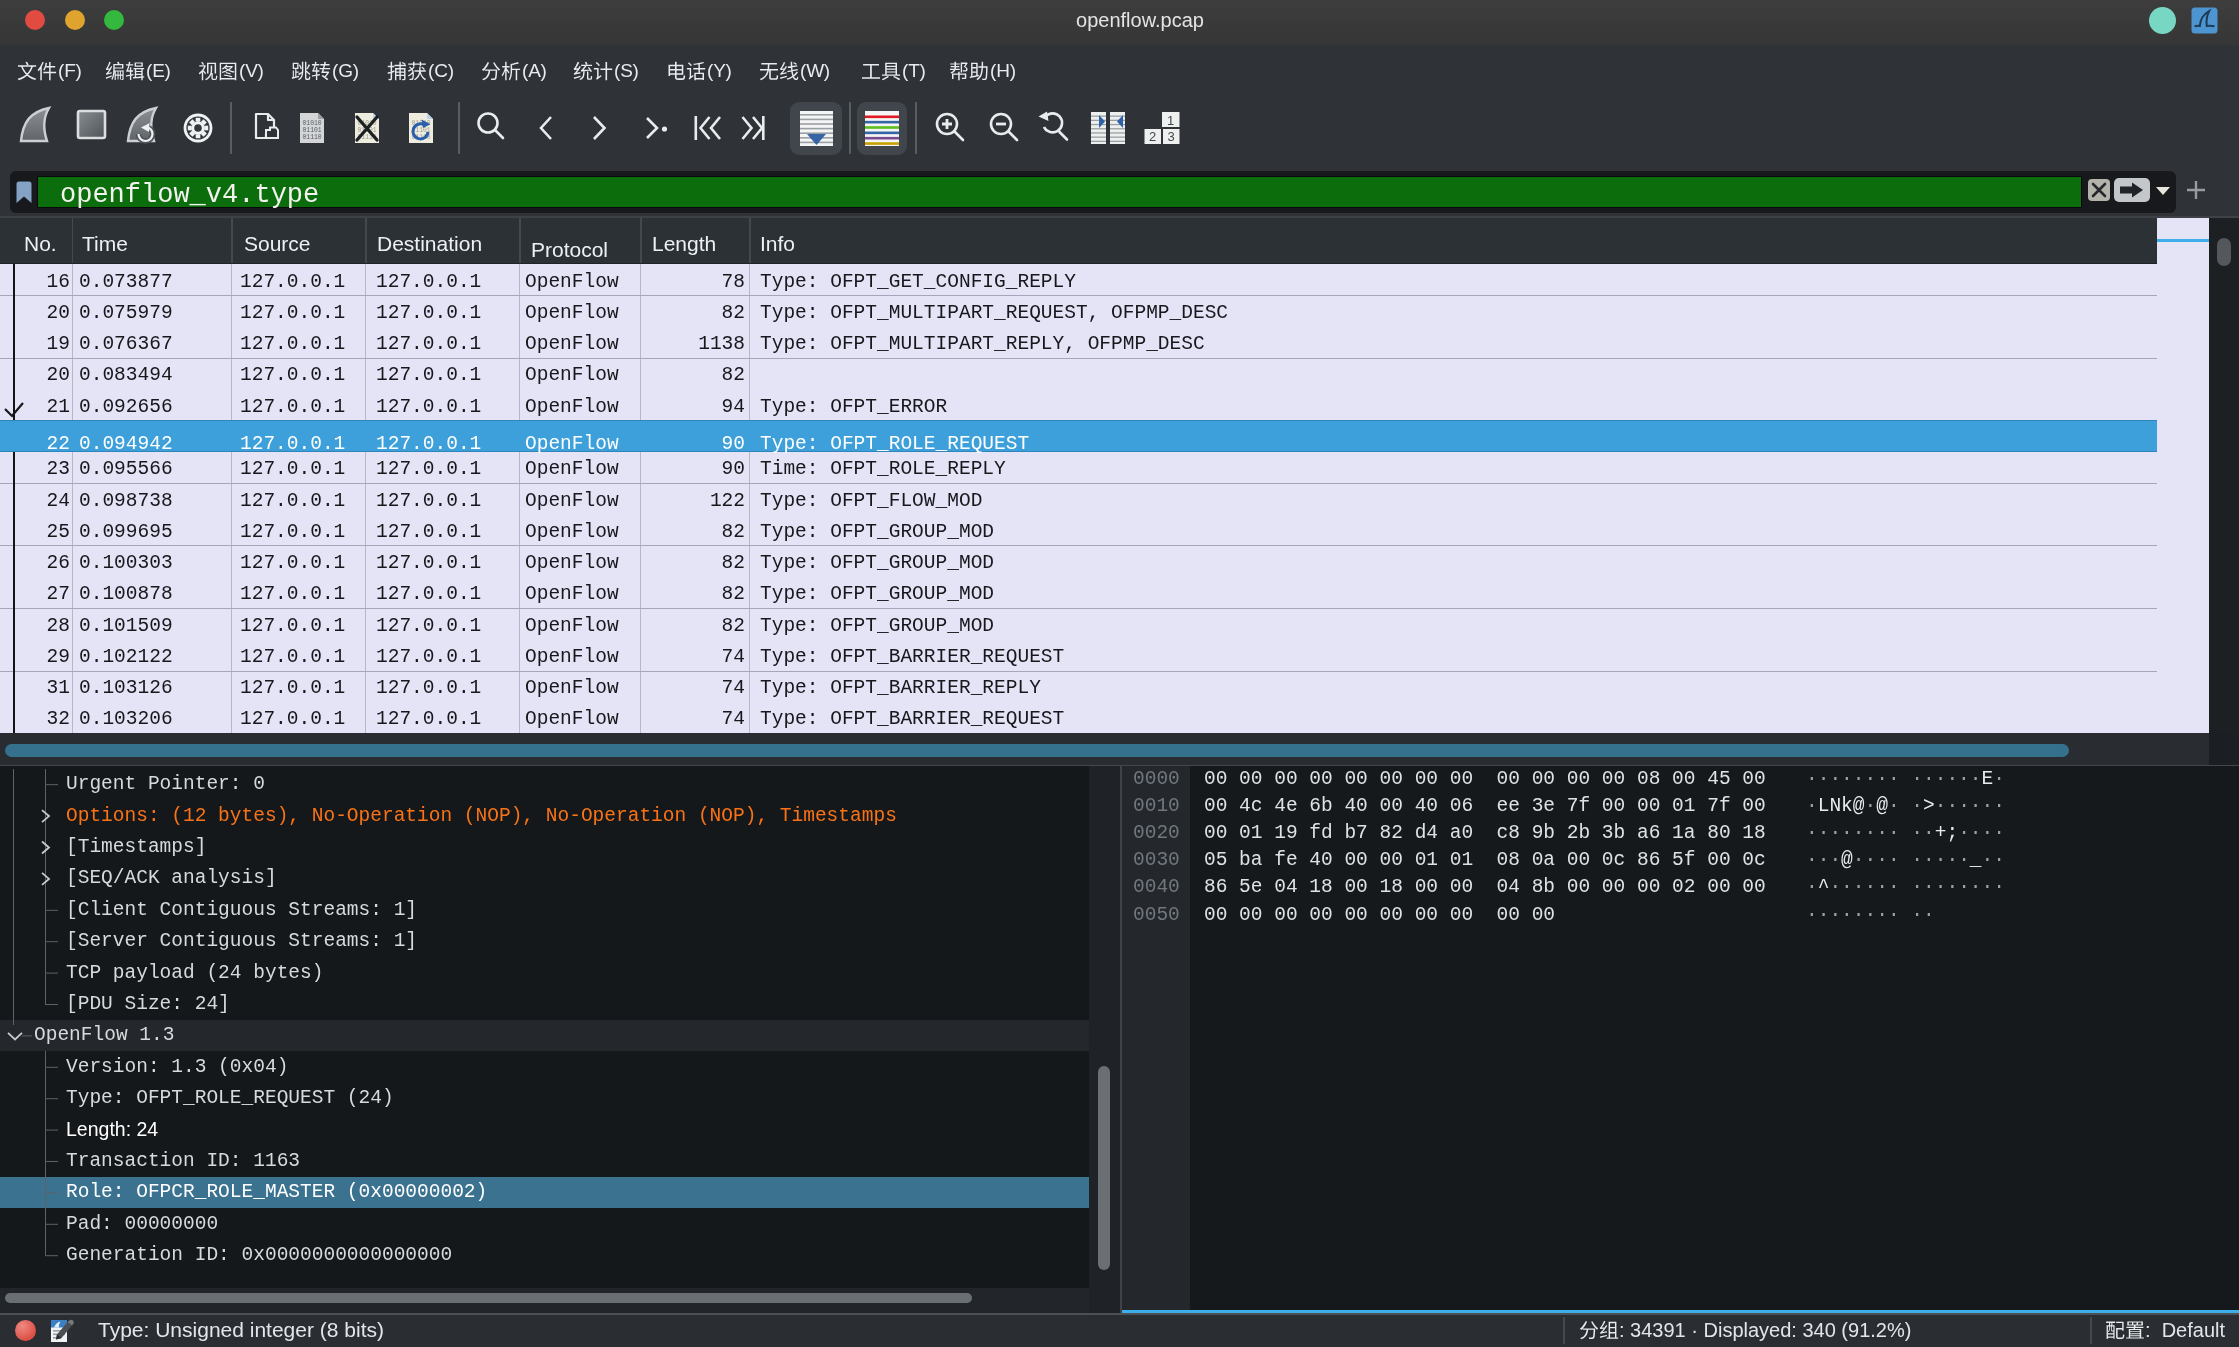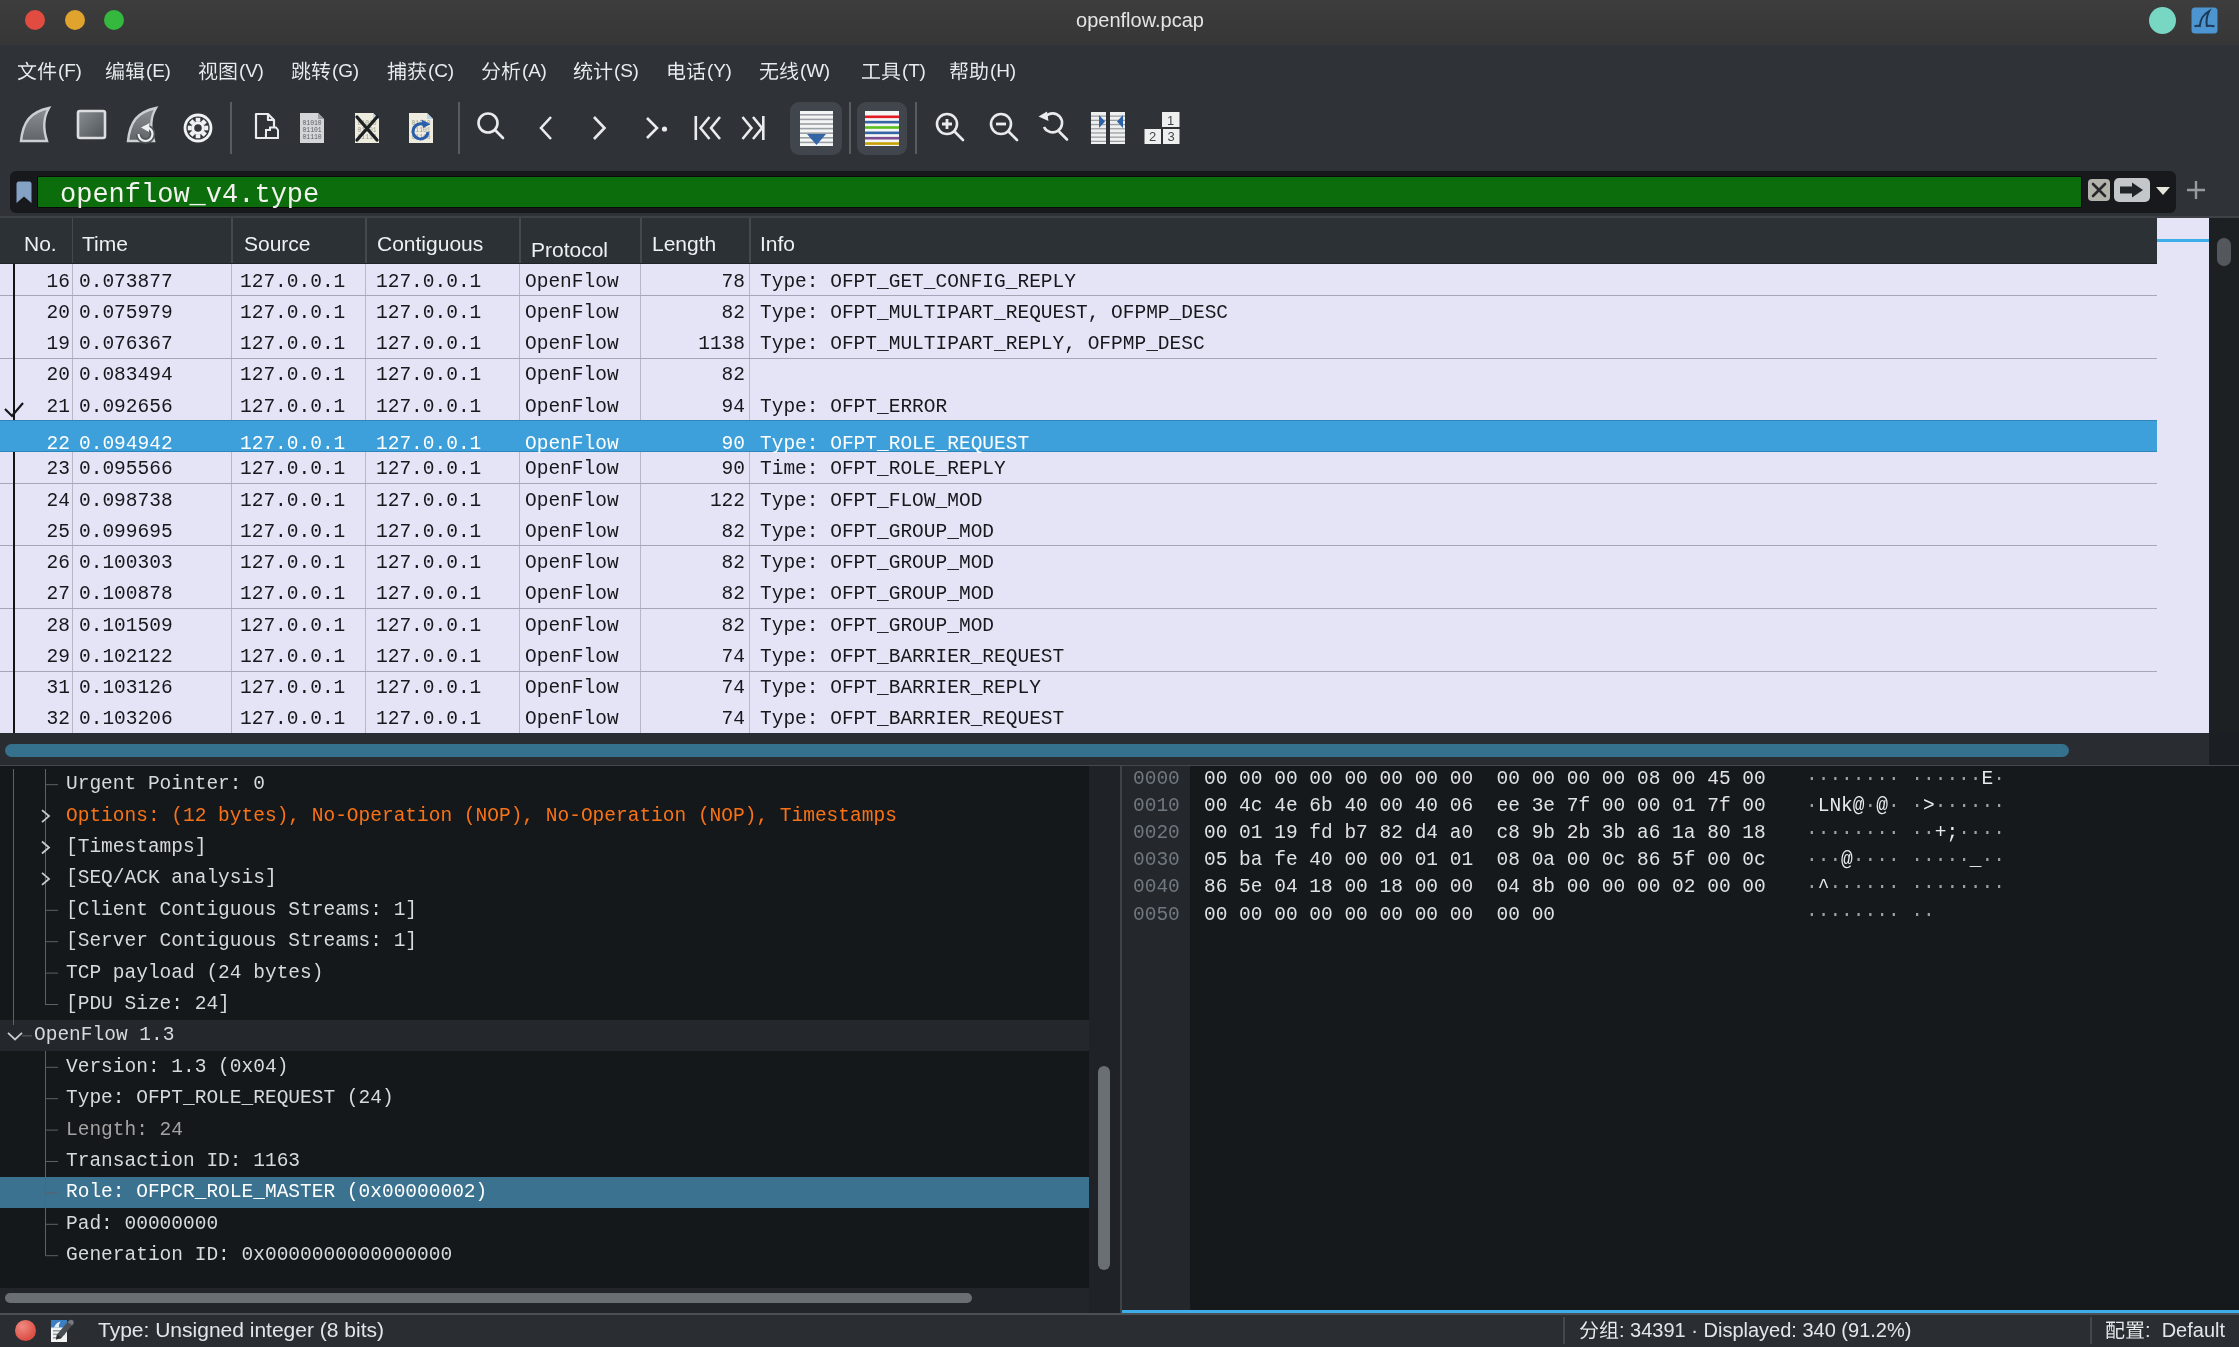--- a/index.html
+++ b/index.html
@@ -250,21 +250,21 @@
 <path d="M70 9 l14 0 l-7 8 z" fill="#e6e6da"></path>
 </svg>
 <div class="a" style="left:2186px;top:180px;width:20px;height:20px"><svg width="20" height="20">
       <path d="M10 1 V19 M1 10 H19" stroke="#969ca1" stroke-width="2.4"></path>
     </svg></div>
 <div class="a" style="left:0;top:216px;width:2239px;height:1.5px;background:#3e4246"></div>
 <div class="a" style="left:0;top:217.5px;width:2239px;height:46.5px;background:#2c3136"></div>
 <div class="a" style="left:24px;top:217.5px;height:45px;padding-top:8px;display:flex;align-items:center;font-size:21px;color:#eef1f3">No.</div>
 <div class="a" style="left:82px;top:217.5px;height:45px;padding-top:8px;display:flex;align-items:center;font-size:21px;color:#eef1f3">Time</div>
 <div class="a" style="left:244px;top:217.5px;height:45px;padding-top:8px;display:flex;align-items:center;font-size:21px;color:#eef1f3">Source</div>
-<div class="a" style="left:377px;top:217.5px;height:45px;padding-top:8px;display:flex;align-items:center;font-size:21px;color:#eef1f3">Contiguous</div>
+<div class="a" style="left:377px;top:217.5px;height:45px;padding-top:8px;display:flex;align-items:center;font-size:21px;color:#eef1f3">Destination</div>
 <div class="a" style="left:531px;top:217.5px;height:45px;padding-top:20px;display:flex;align-items:center;font-size:21px;color:#eef1f3">Protocol</div>
 <div class="a" style="left:652px;top:217.5px;height:45px;padding-top:8px;display:flex;align-items:center;font-size:21px;color:#eef1f3">Length</div>
 <div class="a" style="left:760px;top:217.5px;height:45px;padding-top:8px;display:flex;align-items:center;font-size:21px;color:#eef1f3">Info</div>
 <div class="a" style="left:71.5px;top:218px;width:1.5px;height:45px;background:#45494e"></div>
 <div class="a" style="left:231px;top:218px;width:1.5px;height:45px;background:#45494e"></div>
 <div class="a" style="left:365px;top:218px;width:1.5px;height:45px;background:#45494e"></div>
 <div class="a" style="left:519px;top:218px;width:1.5px;height:45px;background:#45494e"></div>
 <div class="a" style="left:640px;top:218px;width:1.5px;height:45px;background:#45494e"></div>
 <div class="a" style="left:749px;top:218px;width:1.5px;height:45px;background:#45494e"></div>
 <div class="a" style="left:0;top:262.5px;width:2157px;height:1.5px;background:#202428"></div>
@@ -440,21 +440,21 @@
 <div class="a" style="left:66px;top:799.9px;height:31.4px;display:flex;align-items:center;font-family:'Liberation Mono',monospace;font-size:19.5px;color:#f97316;white-space:pre">Options: (12 bytes), No-Operation (NOP), No-Operation (NOP), Timestamps</div>
 <div class="a" style="left:66px;top:831.3px;height:31.4px;display:flex;align-items:center;font-family:'Liberation Mono',monospace;font-size:19.5px;color:#d7dadd;white-space:pre">[Timestamps]</div>
 <div class="a" style="left:66px;top:862.7px;height:31.4px;display:flex;align-items:center;font-family:'Liberation Mono',monospace;font-size:19.5px;color:#d7dadd;white-space:pre">[SEQ/ACK analysis]</div>
 <div class="a" style="left:66px;top:894.1px;height:31.4px;display:flex;align-items:center;font-family:'Liberation Mono',monospace;font-size:19.5px;color:#d7dadd;white-space:pre">[Client Contiguous Streams: 1]</div>
 <div class="a" style="left:66px;top:925.5px;height:31.4px;display:flex;align-items:center;font-family:'Liberation Mono',monospace;font-size:19.5px;color:#d7dadd;white-space:pre">[Server Contiguous Streams: 1]</div>
 <div class="a" style="left:66px;top:956.9px;height:31.4px;display:flex;align-items:center;font-family:'Liberation Mono',monospace;font-size:19.5px;color:#d7dadd;white-space:pre">TCP payload (24 bytes)</div>
 <div class="a" style="left:66px;top:988.3px;height:31.4px;display:flex;align-items:center;font-family:'Liberation Mono',monospace;font-size:19.5px;color:#d7dadd;white-space:pre">[PDU Size: 24]</div>
 <div class="a" style="left:34px;top:1019.7px;height:31.4px;display:flex;align-items:center;font-family:'Liberation Mono',monospace;font-size:19.5px;color:#d7dadd;white-space:pre">OpenFlow 1.3</div>
 <div class="a" style="left:66px;top:1051.1px;height:31.4px;display:flex;align-items:center;font-family:'Liberation Mono',monospace;font-size:19.5px;color:#d7dadd;white-space:pre">Version: 1.3 (0x04)</div>
 <div class="a" style="left:66px;top:1082.5px;height:31.4px;display:flex;align-items:center;font-family:'Liberation Mono',monospace;font-size:19.5px;color:#d7dadd;white-space:pre">Type: OFPT_ROLE_REQUEST (24)</div>
-<div class="a" style="left:66px;top:1113.9px;height:31.4px;display:flex;align-items:center;font-family:Liberation Mono, monospace;font-size:19.5px;color:#a3a3a3;white-space:pre">Length: 24</div>
+<div class="a" style="left:66px;top:1113.9px;height:31.4px;display:flex;align-items:center;font-family:Liberation Sans, sans-serif;font-size:19.5px;color:#ffffff;white-space:pre">Length: 24</div>
 <div class="a" style="left:66px;top:1145.3px;height:31.4px;display:flex;align-items:center;font-family:'Liberation Mono',monospace;font-size:19.5px;color:#d7dadd;white-space:pre">Transaction ID: 1163</div>
 <div class="a" style="left:66px;top:1176.7px;height:31.4px;display:flex;align-items:center;font-family:'Liberation Mono',monospace;font-size:19.5px;color:#ffffff;white-space:pre">Role: OFPCR_ROLE_MASTER (0x00000002)</div>
 <div class="a" style="left:66px;top:1208.1px;height:31.4px;display:flex;align-items:center;font-family:'Liberation Mono',monospace;font-size:19.5px;color:#d7dadd;white-space:pre">Pad: 00000000</div>
 <div class="a" style="left:66px;top:1239.5px;height:31.4px;display:flex;align-items:center;font-family:'Liberation Mono',monospace;font-size:19.5px;color:#d7dadd;white-space:pre">Generation ID: 0x0000000000000000</div>
 <svg class="a" style="left:0;top:768.5px" width="1089" height="522" viewBox="0 0 1089 522">
     <path d="M45 15.7 H58" stroke="#5d6266" stroke-width="1"></path>
     <path d="M42 41.1 L49 47.1 L42 53.1" fill="none" stroke="#c8cbce" stroke-width="1.8"></path>
     <path d="M42 72.5 L49 78.5 L42 84.5" fill="none" stroke="#c8cbce" stroke-width="1.8"></path>
     <path d="M42 103.9 L49 109.9 L42 115.9" fill="none" stroke="#c8cbce" stroke-width="1.8"></path>
     <path d="M45 141.3 H58" stroke="#5d6266" stroke-width="1"></path>

